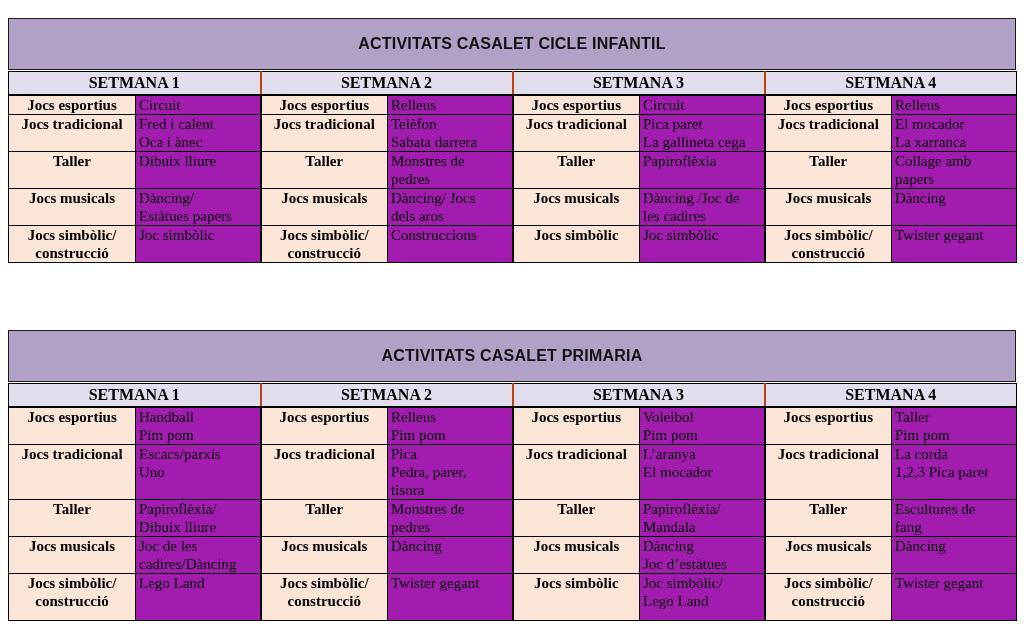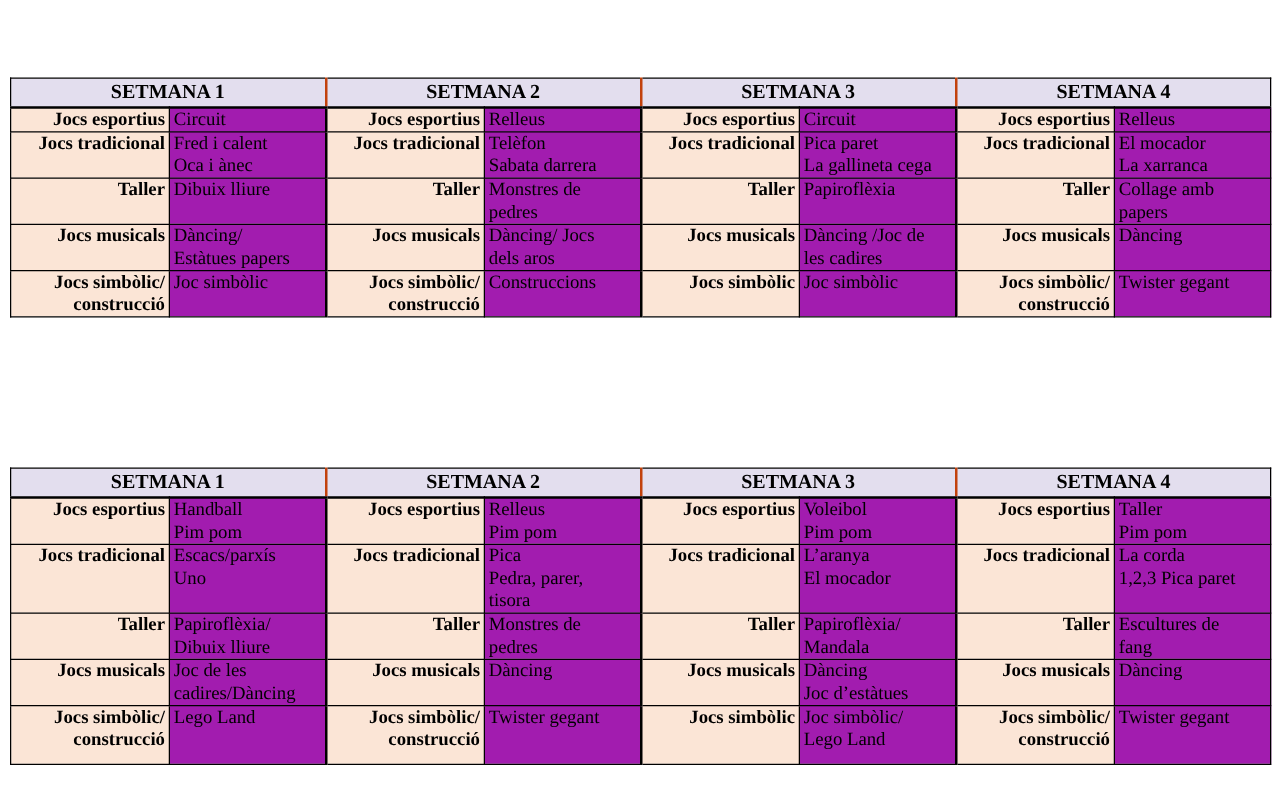--- a/index.html
+++ b/index.html
@@ -33,21 +33,20 @@
     font-size: 16px;
     letter-spacing: 0.2px;
     color: #111111;
     margin-bottom: 1px;
   }
 
   table.weeks {
     border-collapse: collapse;
     table-layout: fixed;
     width: 1008px;
-    margin-top: 44px;
   }
   table.weeks col.cat { width: 127px; }
   table.weeks col.act { width: 125px; }
 
   table.weeks th {
     box-sizing: border-box;
     background: #e3deee;
     border: 1px solid #000000;
     border-bottom: 2px solid #000000;
     font-size: 16px;
@@ -63,40 +62,41 @@
     border: 1px solid #000000;
     vertical-align: top;
     font-size: 15px;
     line-height: 18px;
     padding: 0 3px;
     white-space: pre-line;
   }
   table.weeks td.cat {
     background: #fbe5d6;
     font-weight: bold;
-    text-align: right;
+    text-align: center;
   }
   table.weeks td.act {
     background: #a21caf;
     text-align: left;
   }
   
   table.weeks td:nth-child(3),
   table.weeks td:nth-child(5),
   table.weeks td:nth-child(7) { border-left: 2px solid #000000; }
 
   
   #t1 table.weeks tbody tr:last-child td { padding-bottom: 10px; }
 </style>
 </head>
 <body>
 
 <div class="doc">
 
   <section class="activity-table" id="t0">
+    <div class="title-band">ACTIVITATS CASALET CICLE INFANTIL</div>
     <table class="weeks">
         <colgroup>
           <col class="cat">
           <col class="act">
           <col class="cat">
           <col class="act">
           <col class="cat">
           <col class="act">
           <col class="cat">
           <col class="act">
@@ -170,20 +170,21 @@
             <td class="act">Joc simbòlic</td>
             <td class="cat">Jocs simbòlic/
 construcció</td>
             <td class="act">Twister gegant</td>
           </tr>
         </tbody>
       </table>
   </section>
 
   <section class="activity-table" id="t1">
+    <div class="title-band">ACTIVITATS CASALET PRIMARIA</div>
     <table class="weeks">
         <colgroup>
           <col class="cat">
           <col class="act">
           <col class="cat">
           <col class="act">
           <col class="cat">
           <col class="act">
           <col class="cat">
           <col class="act">

